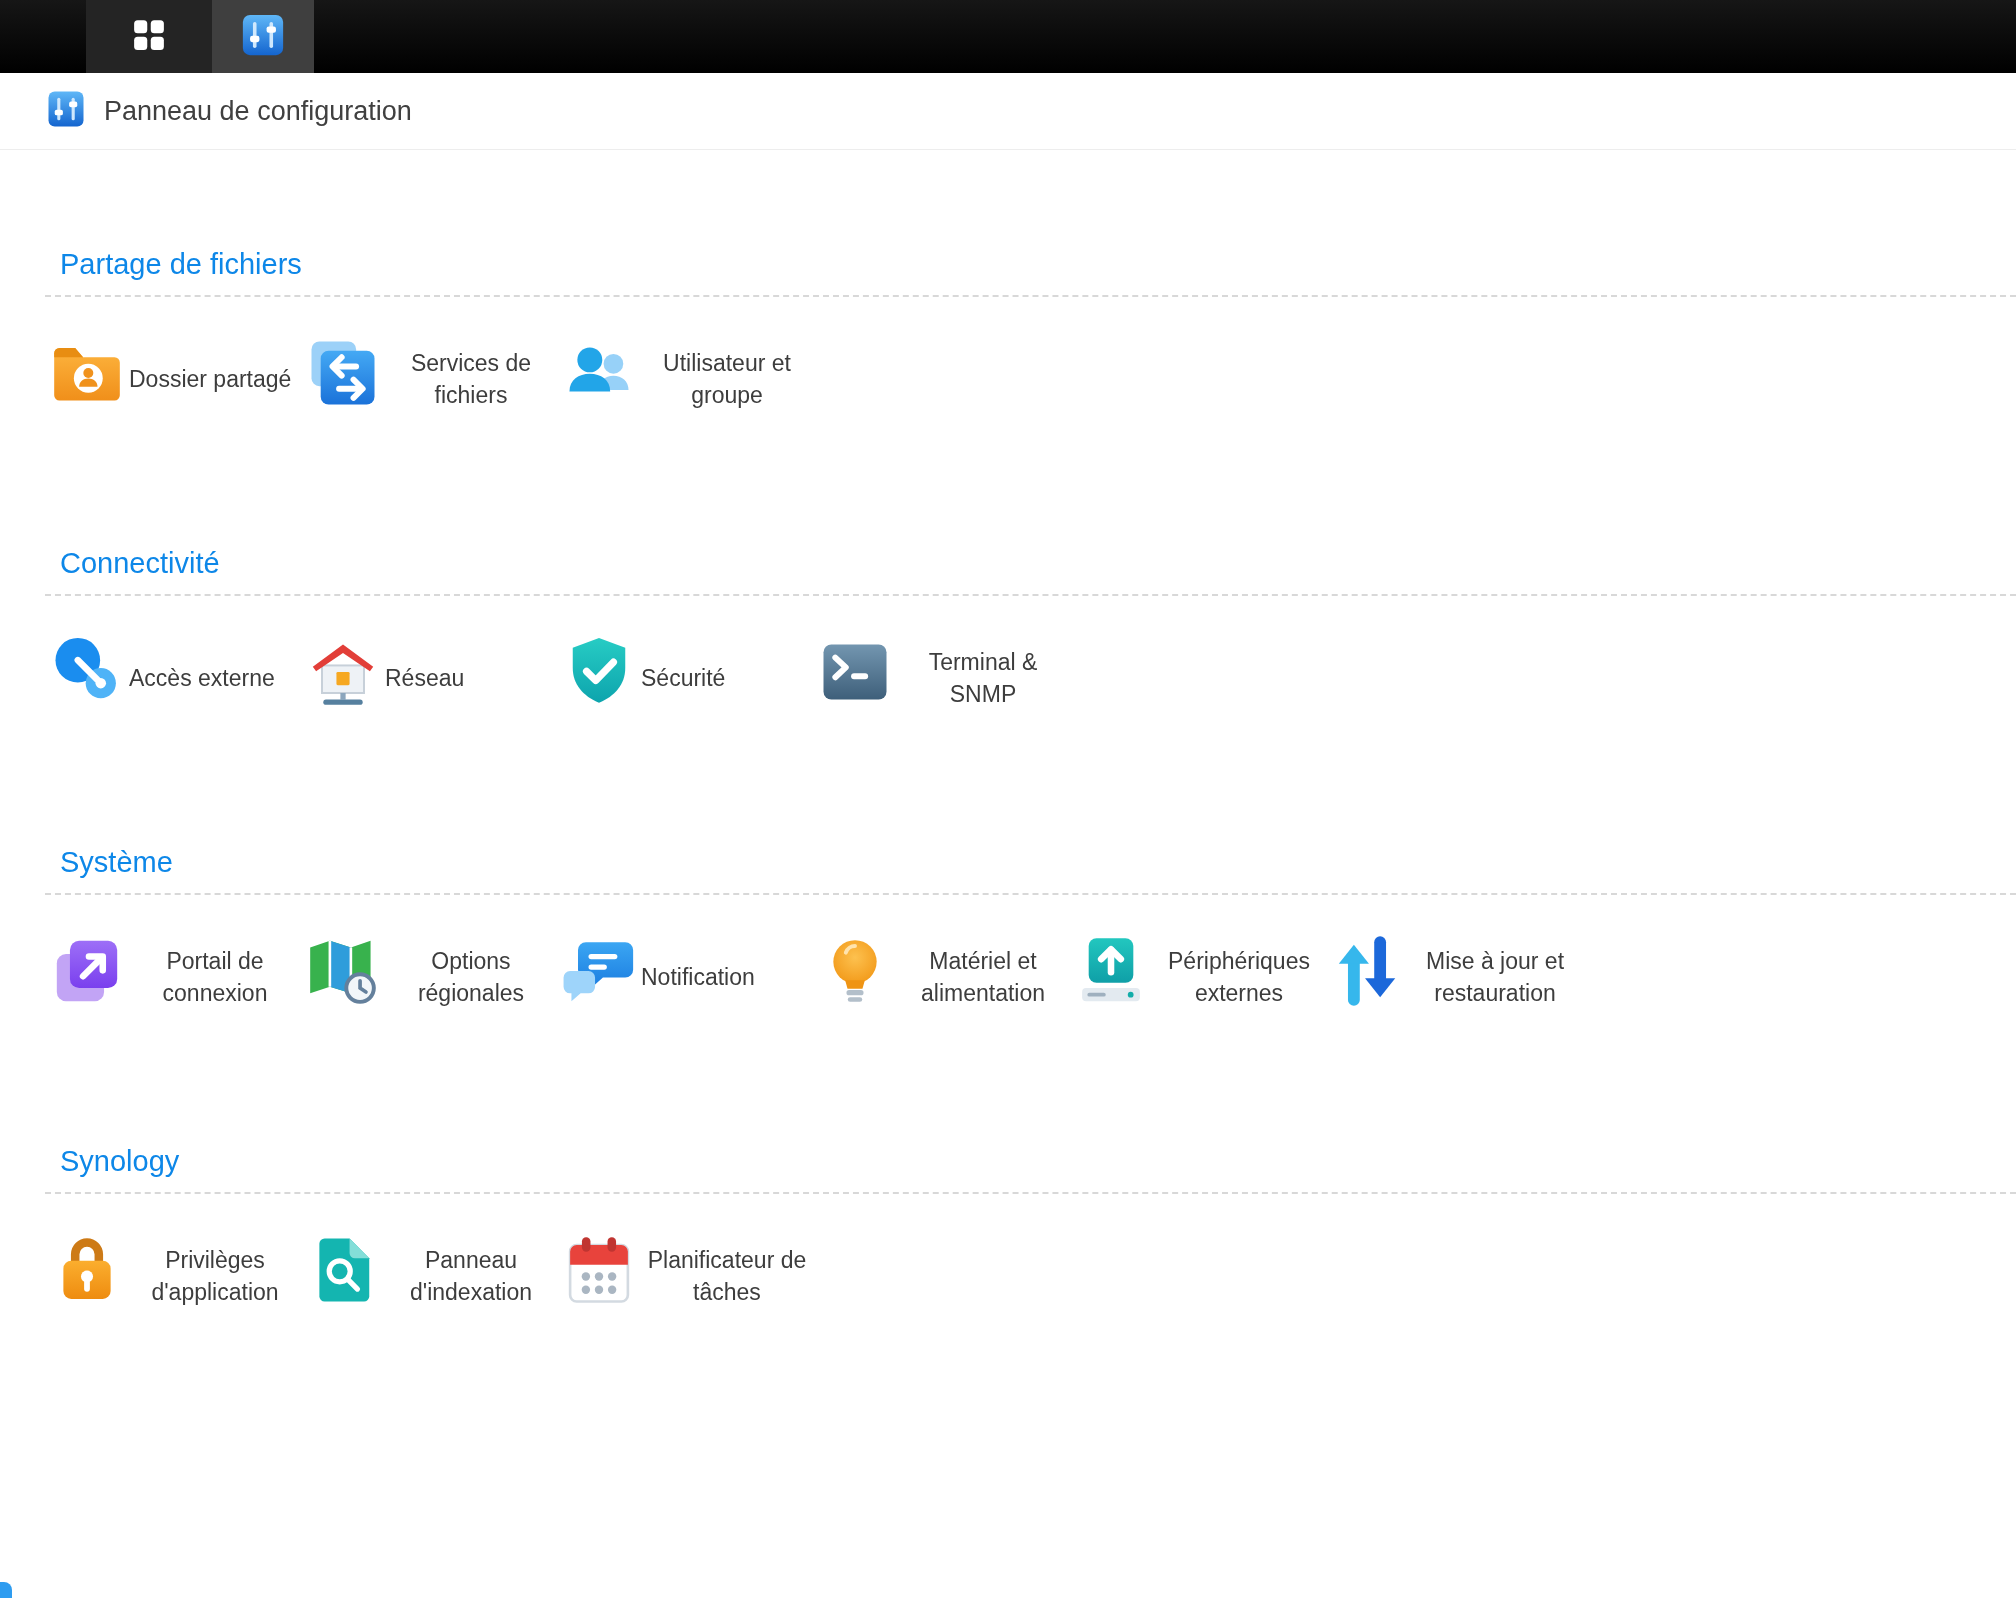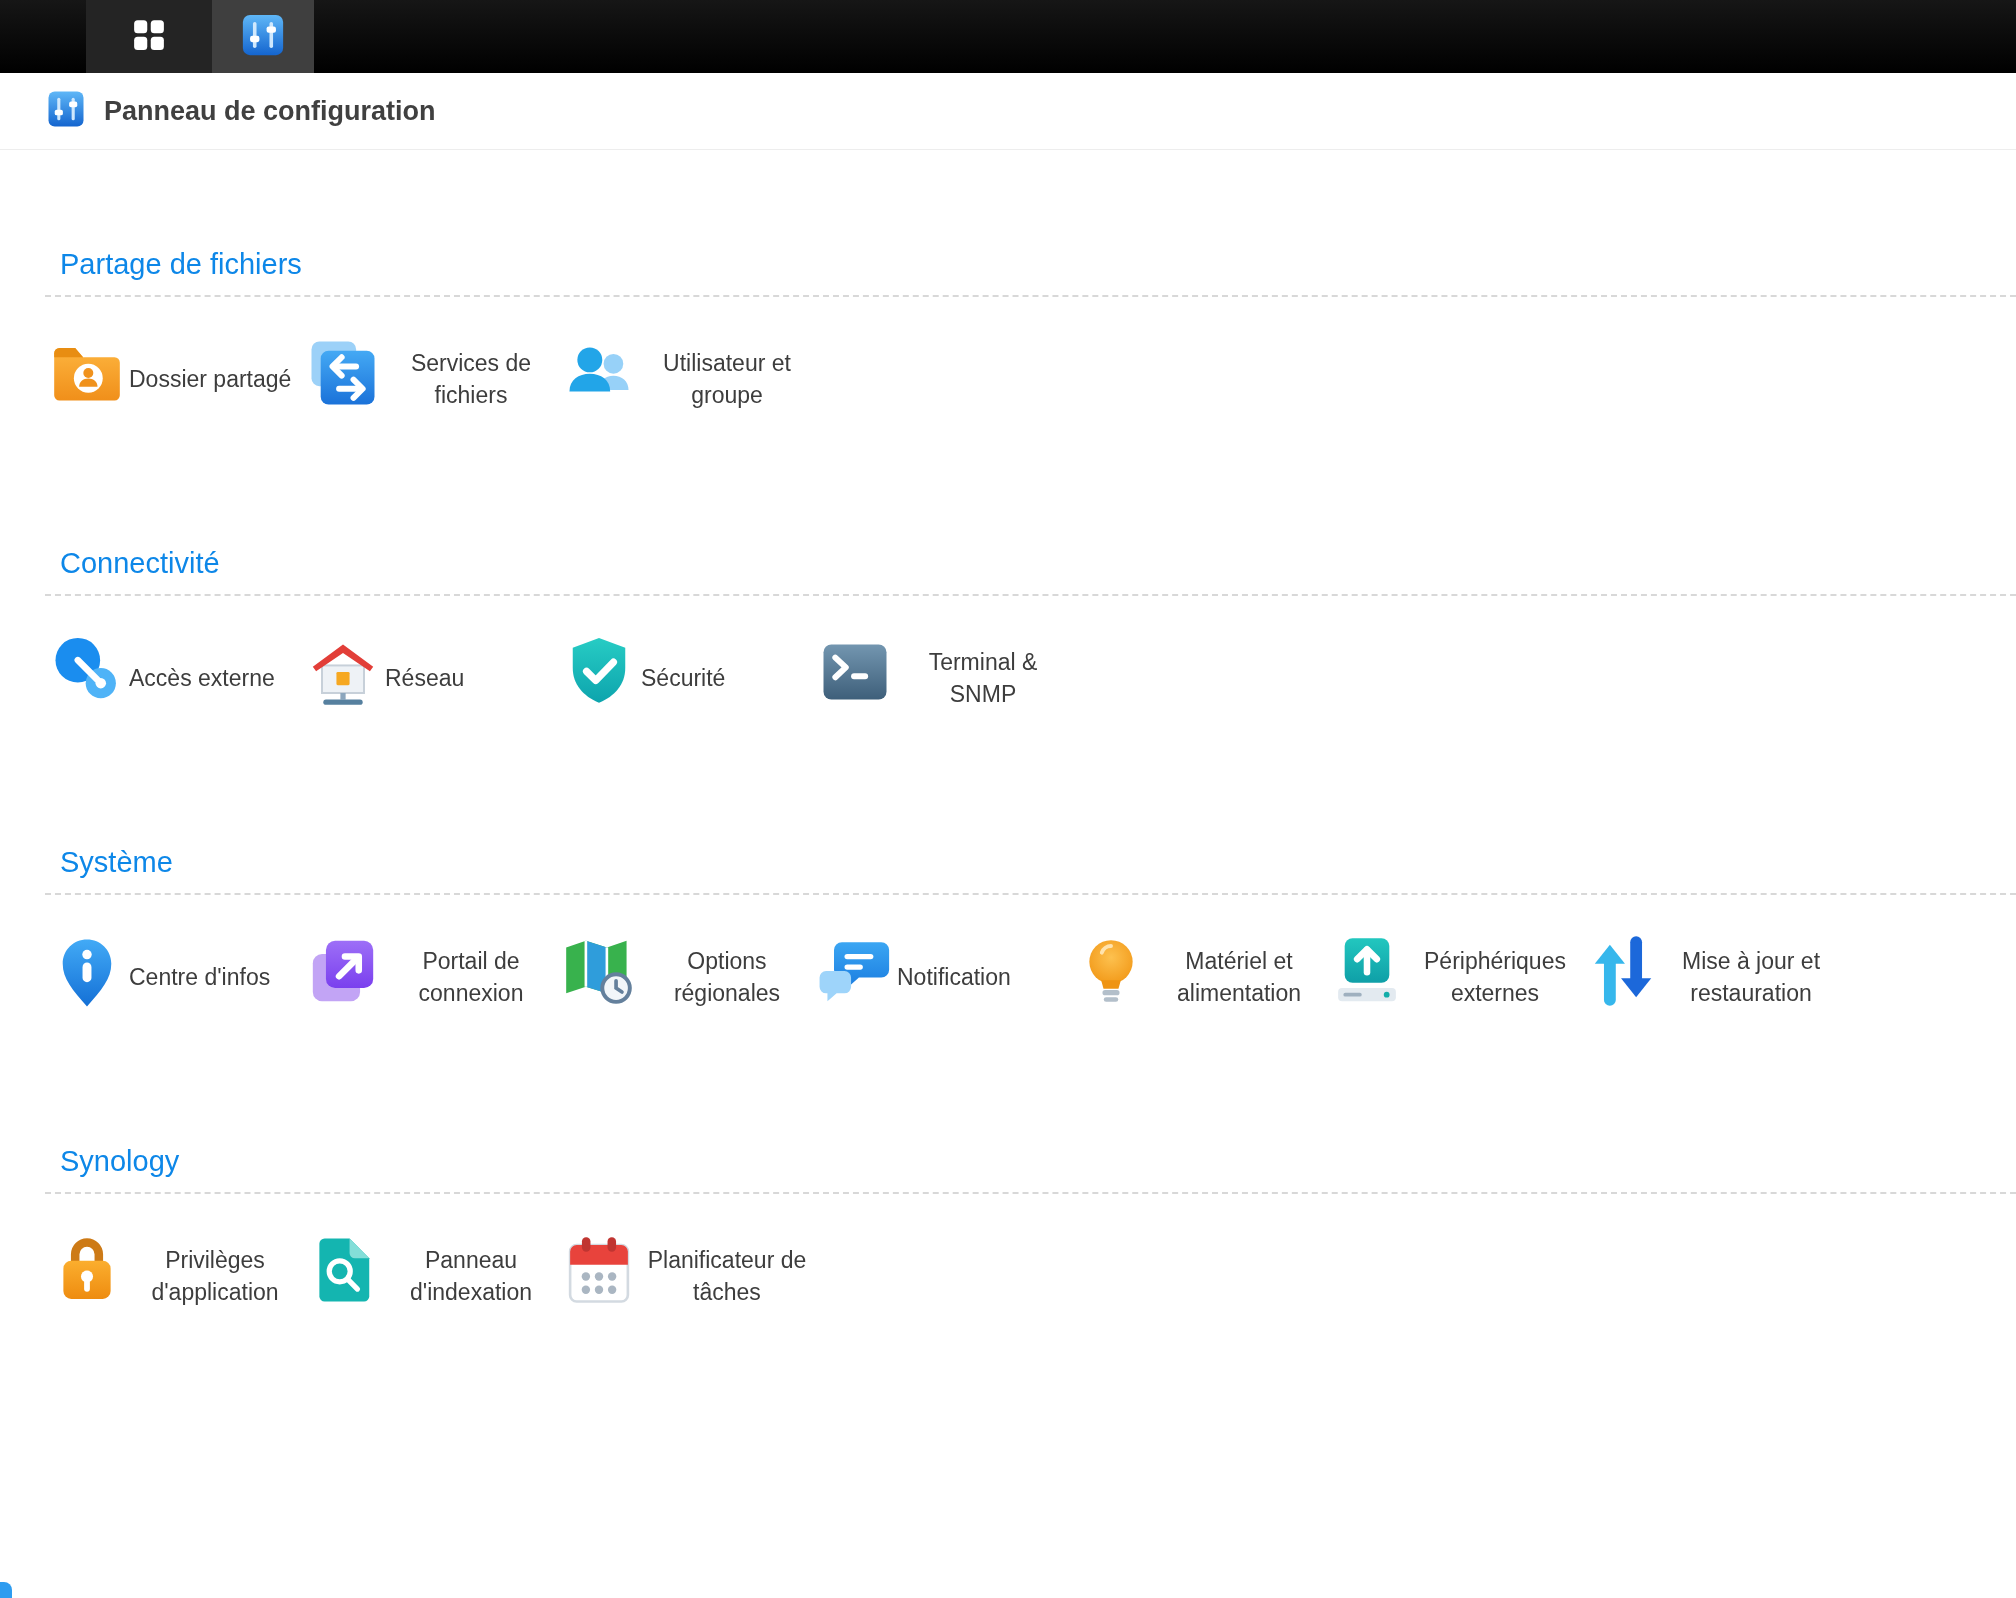--- a/index.html
+++ b/index.html
@@ -18,21 +18,21 @@
     cursor:pointer;
   }
   .tab-mainmenu { width:126px; background:#242424; }
   .tab-cp { width:102px; background:#3f3f3f; }
   
   .header {
     height:76px; background:#ffffff; border-bottom:1px solid #ededed;
     display:flex; align-items:center; padding-left:46px;
   }
   .header h1 {
-    margin:0 0 0 18px; font-size:27px; font-weight:bold; color:#404040;
+    margin:0 0 0 18px; font-size:27px; font-weight:normal; color:#404040;
   }
   
   .content { padding-bottom:40px; }
   .section { margin-top:20px; }
   .section.first { margin-top:98px; }
   .sec-title {
     margin:0 0 14px 60px; font-size:29px; font-weight:400; color:#0d87e8;
     line-height:33px;
   }
   .rule { border-top:2px dashed #d8d8d8; height:0; margin-left:45px; }
@@ -227,36 +227,20 @@
   </div>
 
   <div class="section">
     <h2 class="sec-title">Système</h2>
     <div class="rule"></div>
     <div class="items">
       <div class="item">
         <div class="icon">
           <svg viewBox="0 0 64 64">
             <defs>
-                <linearGradient id="grPin" x1="0" y1="0" x2="0" y2="1">
-              <stop offset="0" stop-color="#42aaf6"></stop>
-                  <stop offset="1" stop-color="#1470d6"></stop>
-            </linearGradient>
-              </defs>
-            <path d="M32 59C21 46.5 13.5 38 13.5 26.5 13.5 16 21.7 8 32 8s18.5 8 18.5 18.5C50.5 38 43 46.5 32 59z" fill="url(#grPin)"></path>
-            <circle cx="32" cy="19.5" r="3.6" fill="#fff"></circle>
-            <rect x="28.6" y="25.5" width="6.8" height="15" rx="3.4" fill="#fff"></rect>
-          </svg>
-        </div>
-        <div class="label">Centre d'infos</div>
-      </div>
-      <div class="item">
-        <div class="icon">
-          <svg viewBox="0 0 64 64">
-            <defs>
                 <linearGradient id="grPort" x1="0" y1="0" x2="0" y2="1">
               <stop offset="0" stop-color="#9d6ff7"></stop>
                   <stop offset="1" stop-color="#7a3fee"></stop>
             </linearGradient>
               </defs>
             <rect x="9" y="19" width="36" height="36" rx="7" fill="#c2a4f5"></rect>
             <rect x="19" y="9" width="36" height="36" rx="7" fill="url(#grPort)"></rect>
             <path d="M29 36L43 22" stroke="#fff" stroke-width="5" stroke-linecap="round"></path>
             <path d="M33.5 21H44v10.5" stroke="#fff" stroke-width="5" fill="none" stroke-linecap="round" stroke-linejoin="round"></path>
           </svg>

